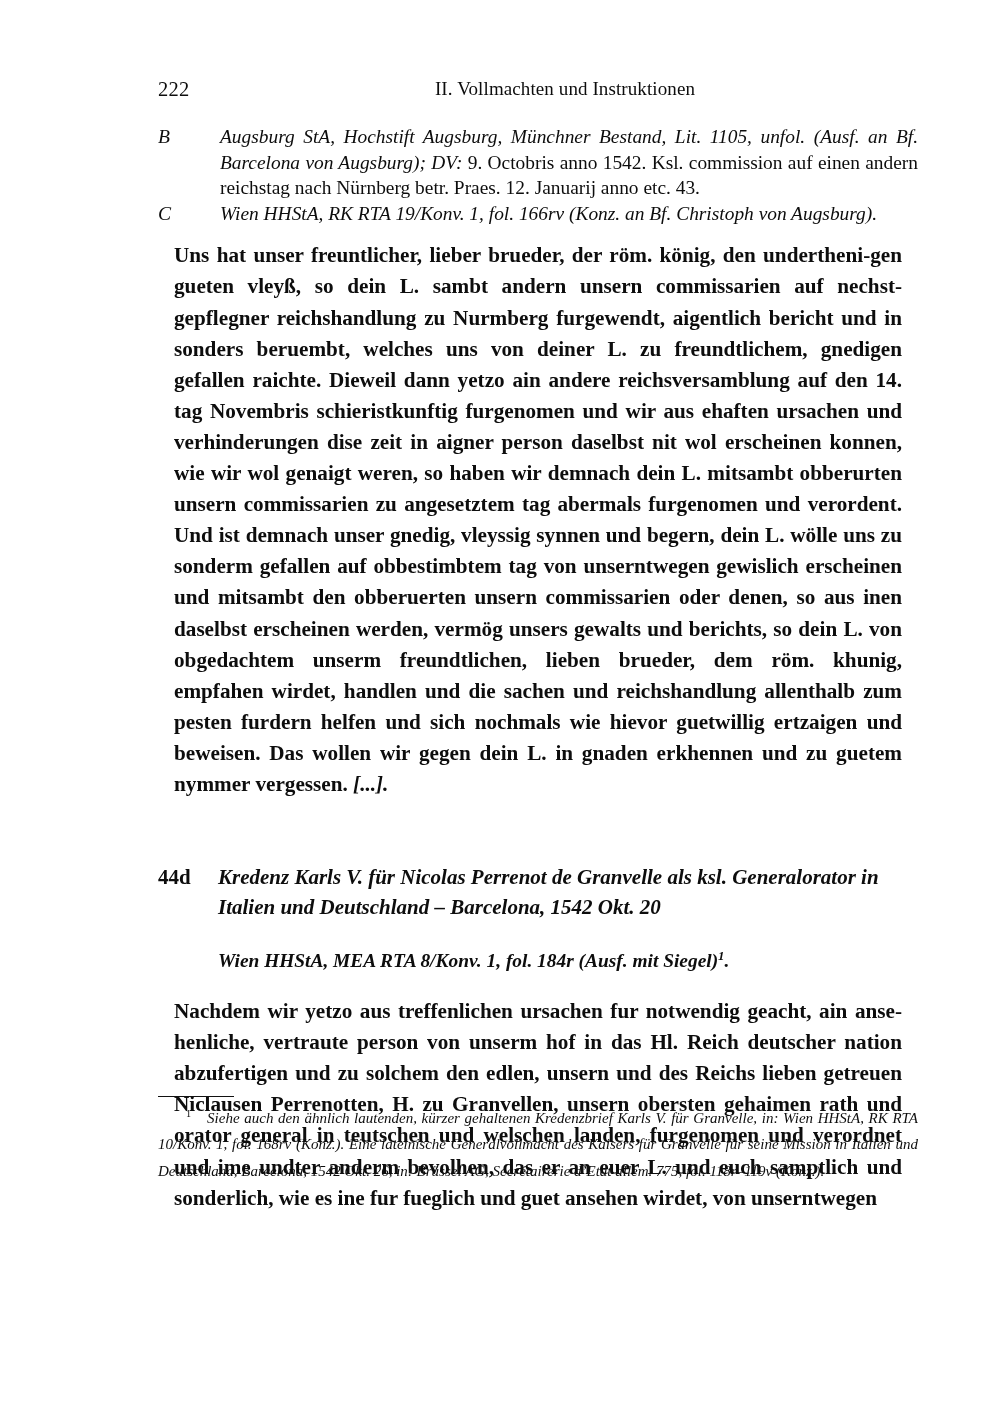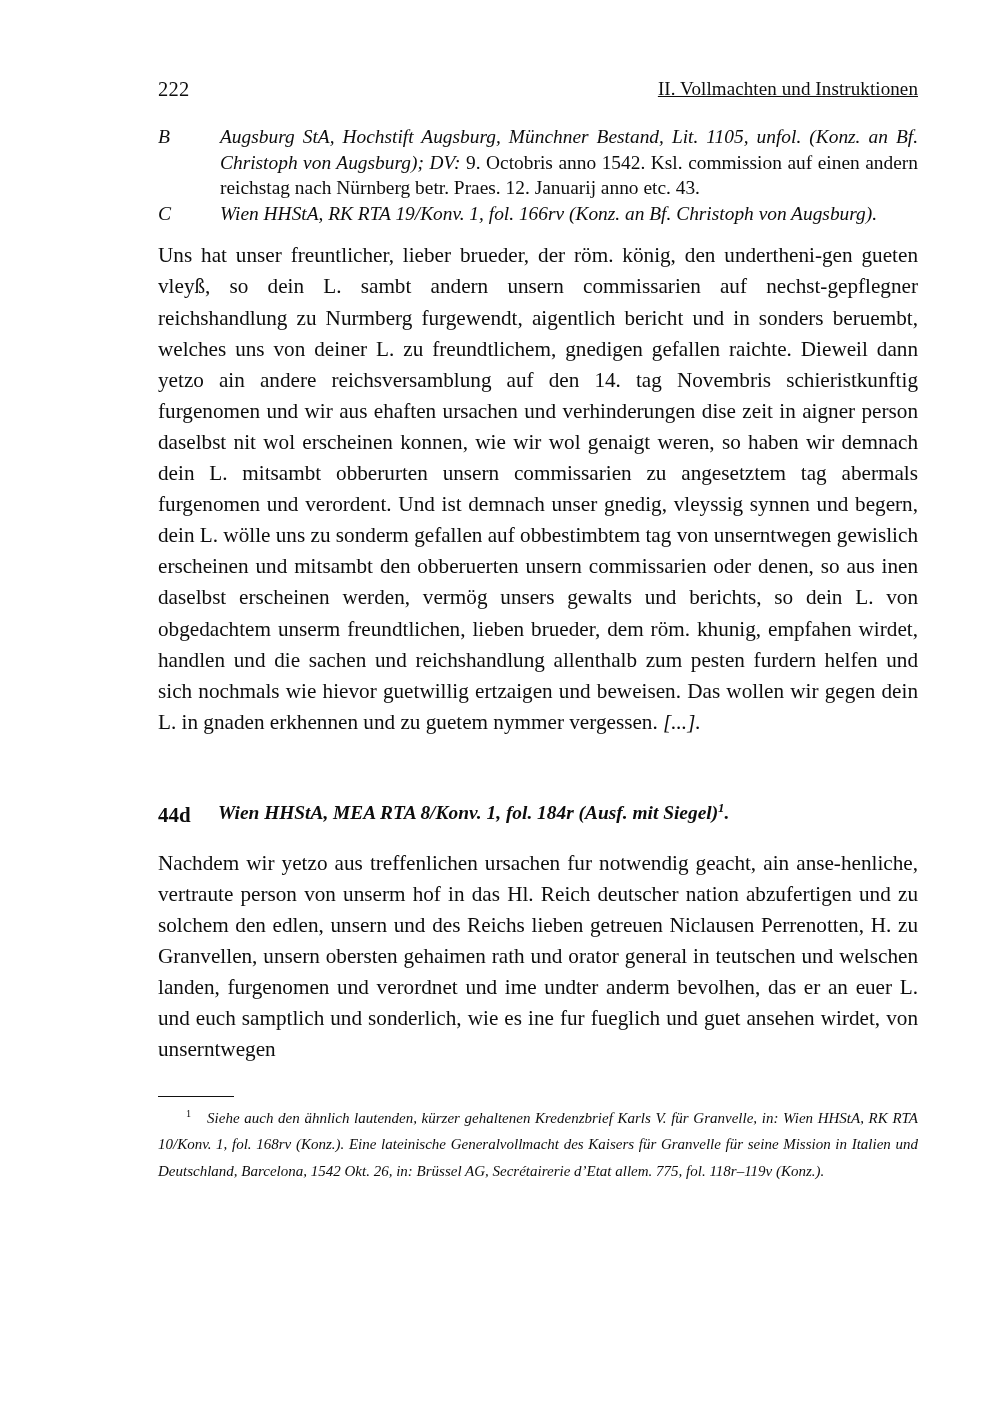--- a/index.html
+++ b/index.html
@@ -38,26 +38,25 @@
     left: 0;
     top: 0;
     font-size: 20.5px;
     letter-spacing: 0.3px;
   }
   .head-title {
     position: absolute;
     left: 0;
     top: 0;
     width: 760px;
-    text-align: right;
+    text-align: center;
     font-size: 19px;
     letter-spacing: 0.1px;
     padding-left: 54px;
     box-sizing: border-box;
-    text-decoration: underline;
   }
 
   
   .column {
     position: absolute;
     left: 158px;
     top: 124px;
     width: 760px;
   }
 
@@ -84,21 +83,22 @@
     font-style: normal;
   }
 
   
   .para {
     font-size: 21.2px;
     line-height: 31.1px;
     text-align: justify;
     text-justify: inter-word;
     hyphens: manual;
-    margin: 0;
+    margin: 16px;
+    font-weight: bold;
   }
   .para.first { margin-top: 14px; }
   .para .ital { font-style: italic; }
 
   .signature {
     font-size: 21.2px;
     line-height: 31.1px;
     text-indent: 22px;
     margin: 0;
   }
@@ -178,32 +178,33 @@
 
   <div class="running-head">
     <span class="folio">222</span>
     <span class="head-title">II. Vollmachten und Instruktionen</span>
   </div>
 
   <div class="column">
 
     <div class="witness-list">
       <div class="witness">
-        <span class="sigil">B</span><span>Augsburg StA, Hochstift Augsburg, Münchner Bestand, Lit. 1105, unfol. (Konz. an Bf. Christoph von Augsburg); DV:</span><span class="roman"> 9. Octobris anno 1542. Ksl. commission auf einen andern reichstag nach Nürnberg betr. Praes. 12. Januarij anno etc. 43.</span>
+        <span class="sigil">B</span><span>Augsburg StA, Hochstift Augsburg, Münchner Bestand, Lit. 1105, unfol. (Ausf. an Bf. Barcelona von Augsburg); DV:</span><span class="roman"> 9. Octobris anno 1542. Ksl. commission auf einen andern reichstag nach Nürnberg betr. Praes. 12. Januarij anno etc. 43.</span>
       </div>
       <div class="witness">
         <span class="sigil">C</span><span>Wien HHStA, RK RTA 19/Konv. 1, fol. 166rv (Konz. an Bf. Christoph von Augsburg).</span>
       </div>
     </div>
 
     <p class="para first"><span>Uns hat unser freuntlicher, lieber brueder, der röm. könig, den undertheni-gen gueten vleyß, so dein L. sambt andern unsern commissarien auf nechst-gepflegner reichshandlung zu Nurmberg furgewendt, aigentlich bericht und in sonders beruembt, welches uns von deiner L. zu freundtlichem, gnedigen gefallen raichte. Dieweil dann yetzo ain andere reichsversamblung auf den 14. tag Novembris schieristkunftig furgenomen und wir aus ehaften ursachen und verhinderungen dise zeit in aigner person daselbst nit wol erscheinen konnen, wie wir wol genaigt weren, so haben wir demnach dein L. mitsambt obberurten unsern commissarien zu angesetztem tag abermals furgenomen und verordent. Und ist demnach unser gnedig, vleyssig synnen und begern, dein L. wölle uns zu sonderm gefallen auf obbestimbtem tag von unserntwegen gewislich erscheinen und mitsambt den obberuerten unsern commissarien oder denen, so aus inen daselbst erscheinen werden, vermög unsers gewalts und berichts, so dein L. von obgedachtem unserm freundtlichen, lieben brueder, dem röm. khunig, empfahen wirdet, handlen und die sachen und reichshandlung allenthalb zum pesten furdern helfen und sich nochmals wie hievor guetwillig ertzaigen und beweisen. Das wollen wir gegen dein L. in gnaden erkhennen und zu guetem nymmer vergessen. </span><span class="ital">[...].</span></p>
 
 
     <div class="section">
       <span class="number">44d</span>
+      <span class="title">Kredenz Karls V. für Nicolas Perrenot de Granvelle als ksl. Generalorator in Italien und Deutschland – Barcelona, 1542 Okt. 20</span>
       <span class="source"><span>Wien HHStA, MEA RTA 8/Konv. 1, fol. 184r (Ausf. mit Siegel)</span><sup>1</sup><span>.</span></span>
     </div>
 
     <p class="para afterhead">Nachdem wir yetzo aus treffenlichen ursachen fur notwendig geacht, ain anse-henliche, vertraute person von unserm hof in das Hl. Reich deutscher nation abzufertigen und zu solchem den edlen, unsern und des Reichs lieben getreuen Niclausen Perrenotten, H. zu Granvellen, unsern obersten gehaimen rath und orator general in teutschen und welschen landen, furgenomen und verordnet und ime undter anderm bevolhen, das er an euer L. und euch samptlich und sonderlich, wie es ine fur fueglich und guet ansehen wirdet, von unserntwegen</p>
 
   </div>
 
   <div class="footnote-area">
     <div class="footnote-rule"></div>
     <p class="footnote"><span class="marker">1</span><span>Siehe auch den ähnlich lautenden, kürzer gehaltenen Kredenzbrief Karls V. für Granvelle, in: Wien HHStA, RK RTA 10/Konv. 1, fol. 168rv (Konz.). Eine lateinische Generalvollmacht des Kaisers für Granvelle für seine Mission in Italien und Deutschland, Barcelona, 1542 Okt. 26, in: Brüssel AG, Secrétairerie d’Etat allem. 775, fol. 118r–119v (Konz.).</span></p>

